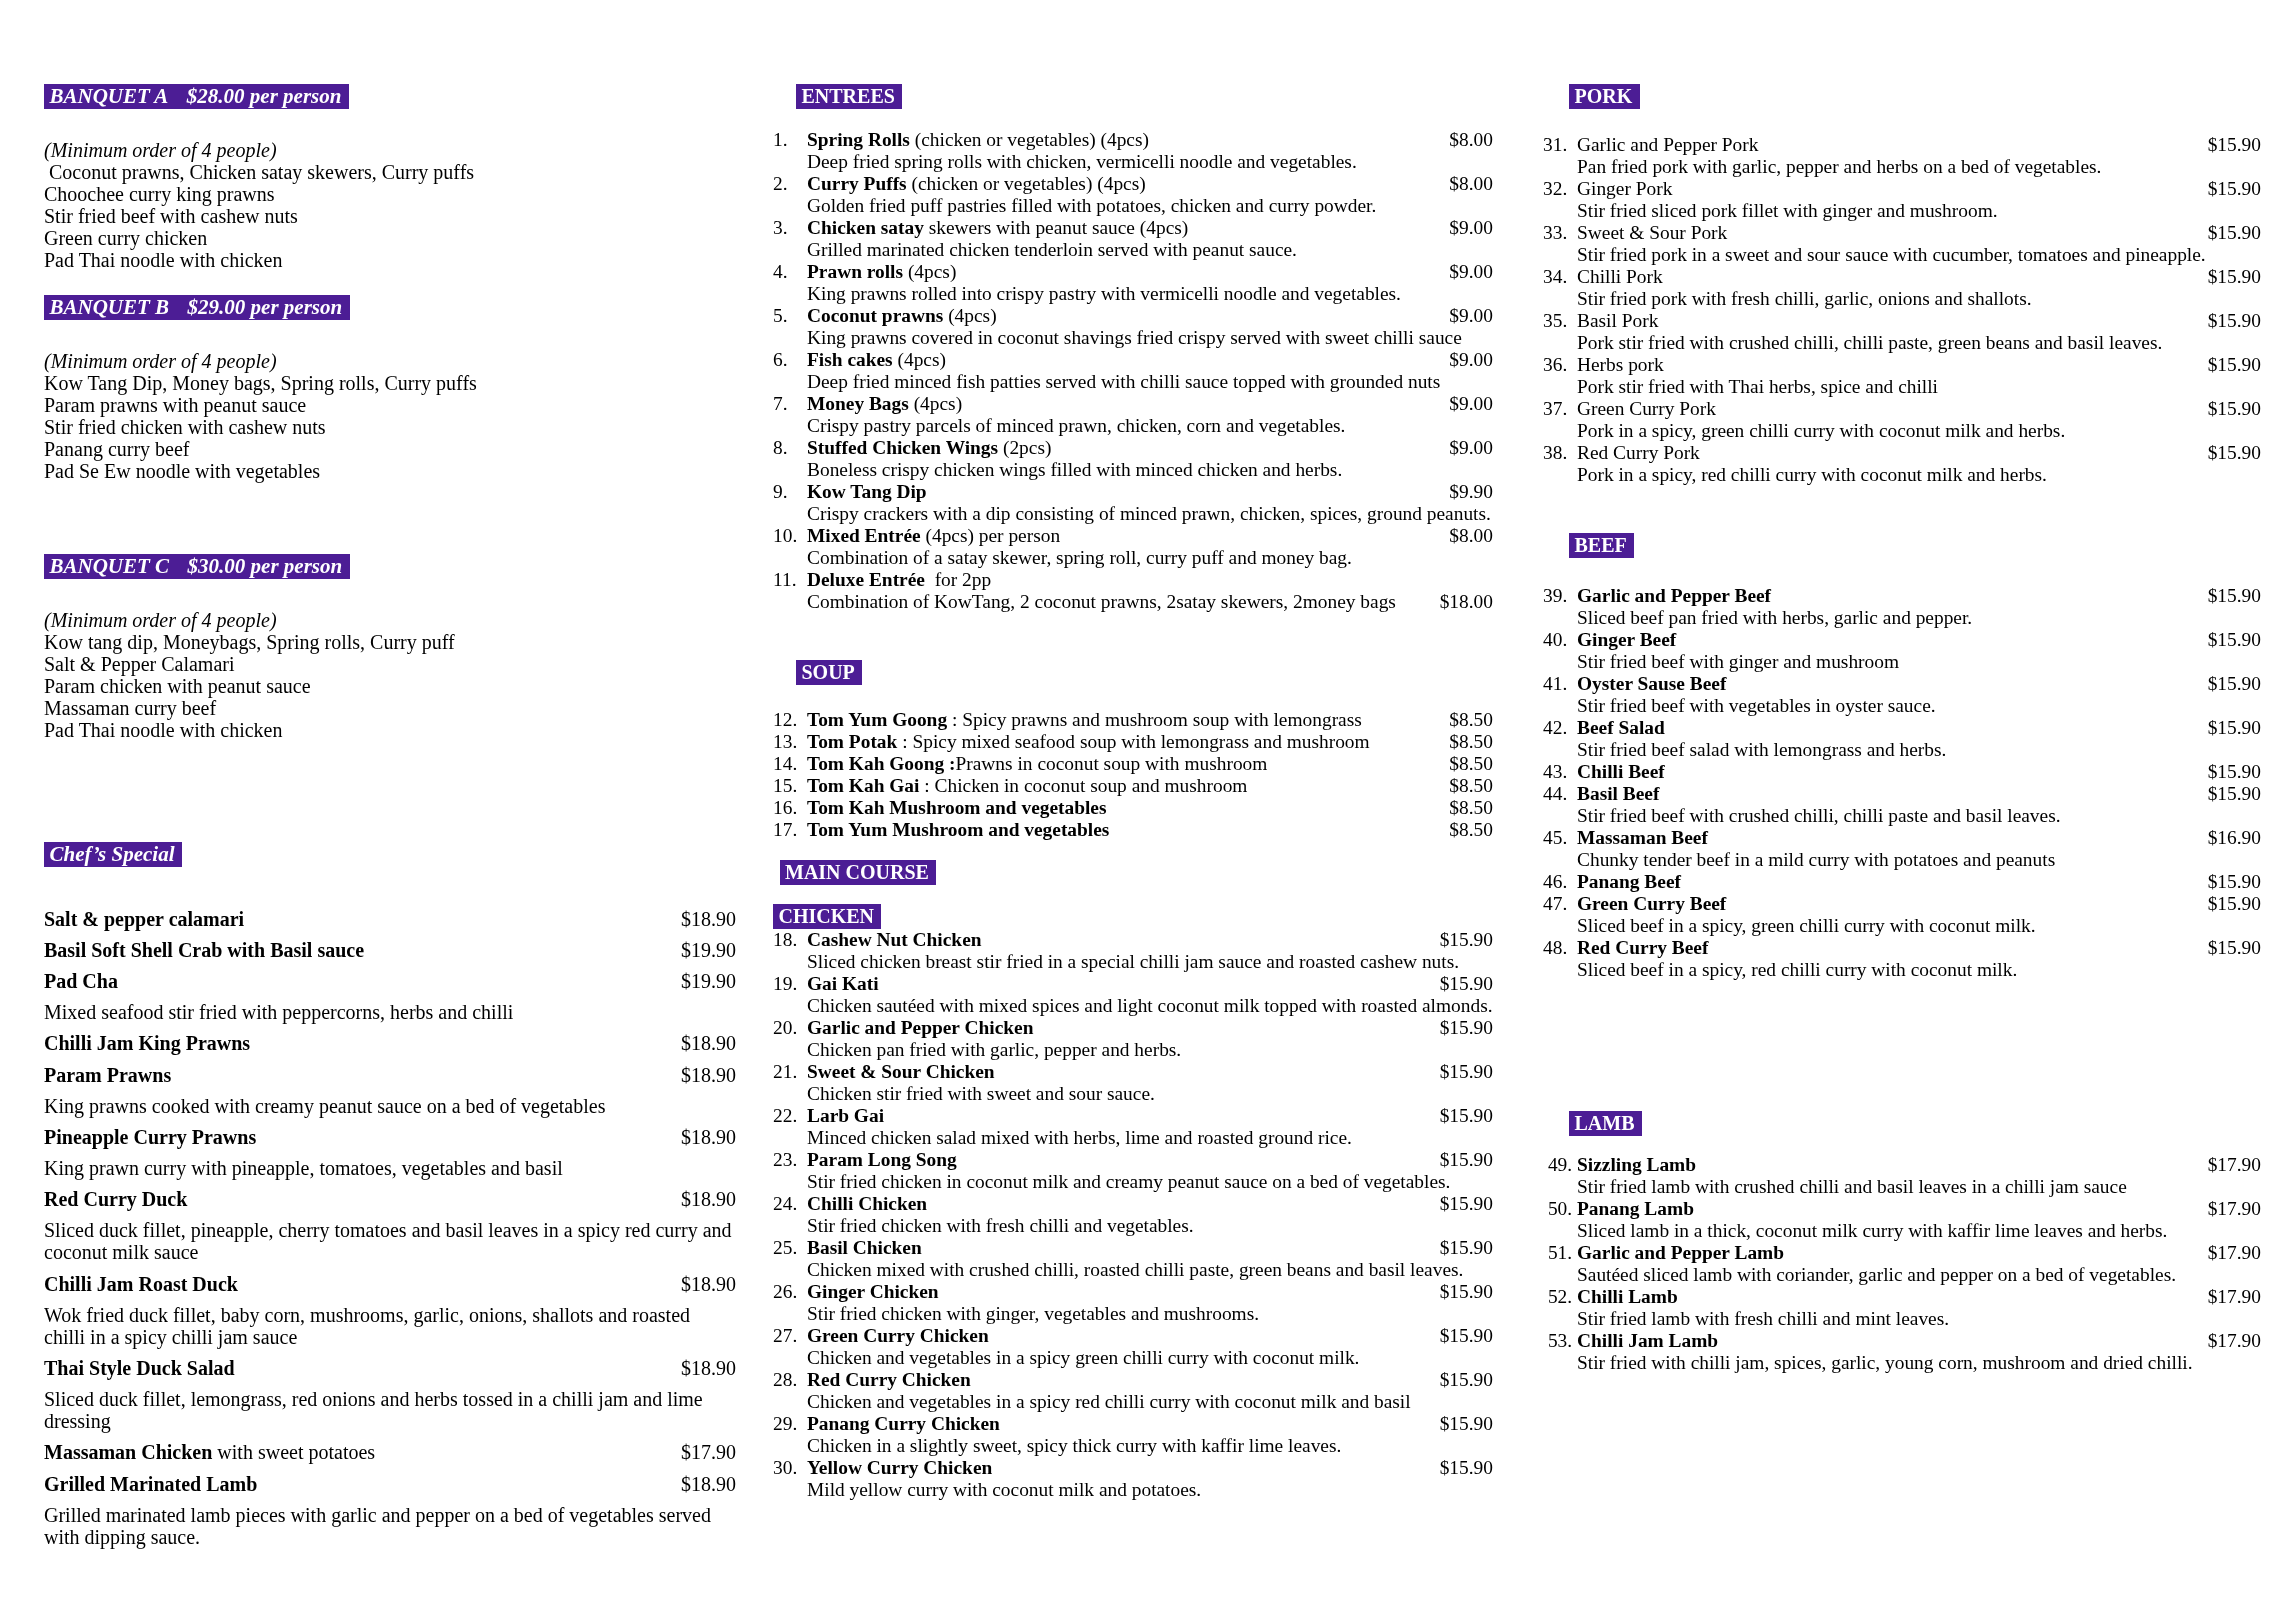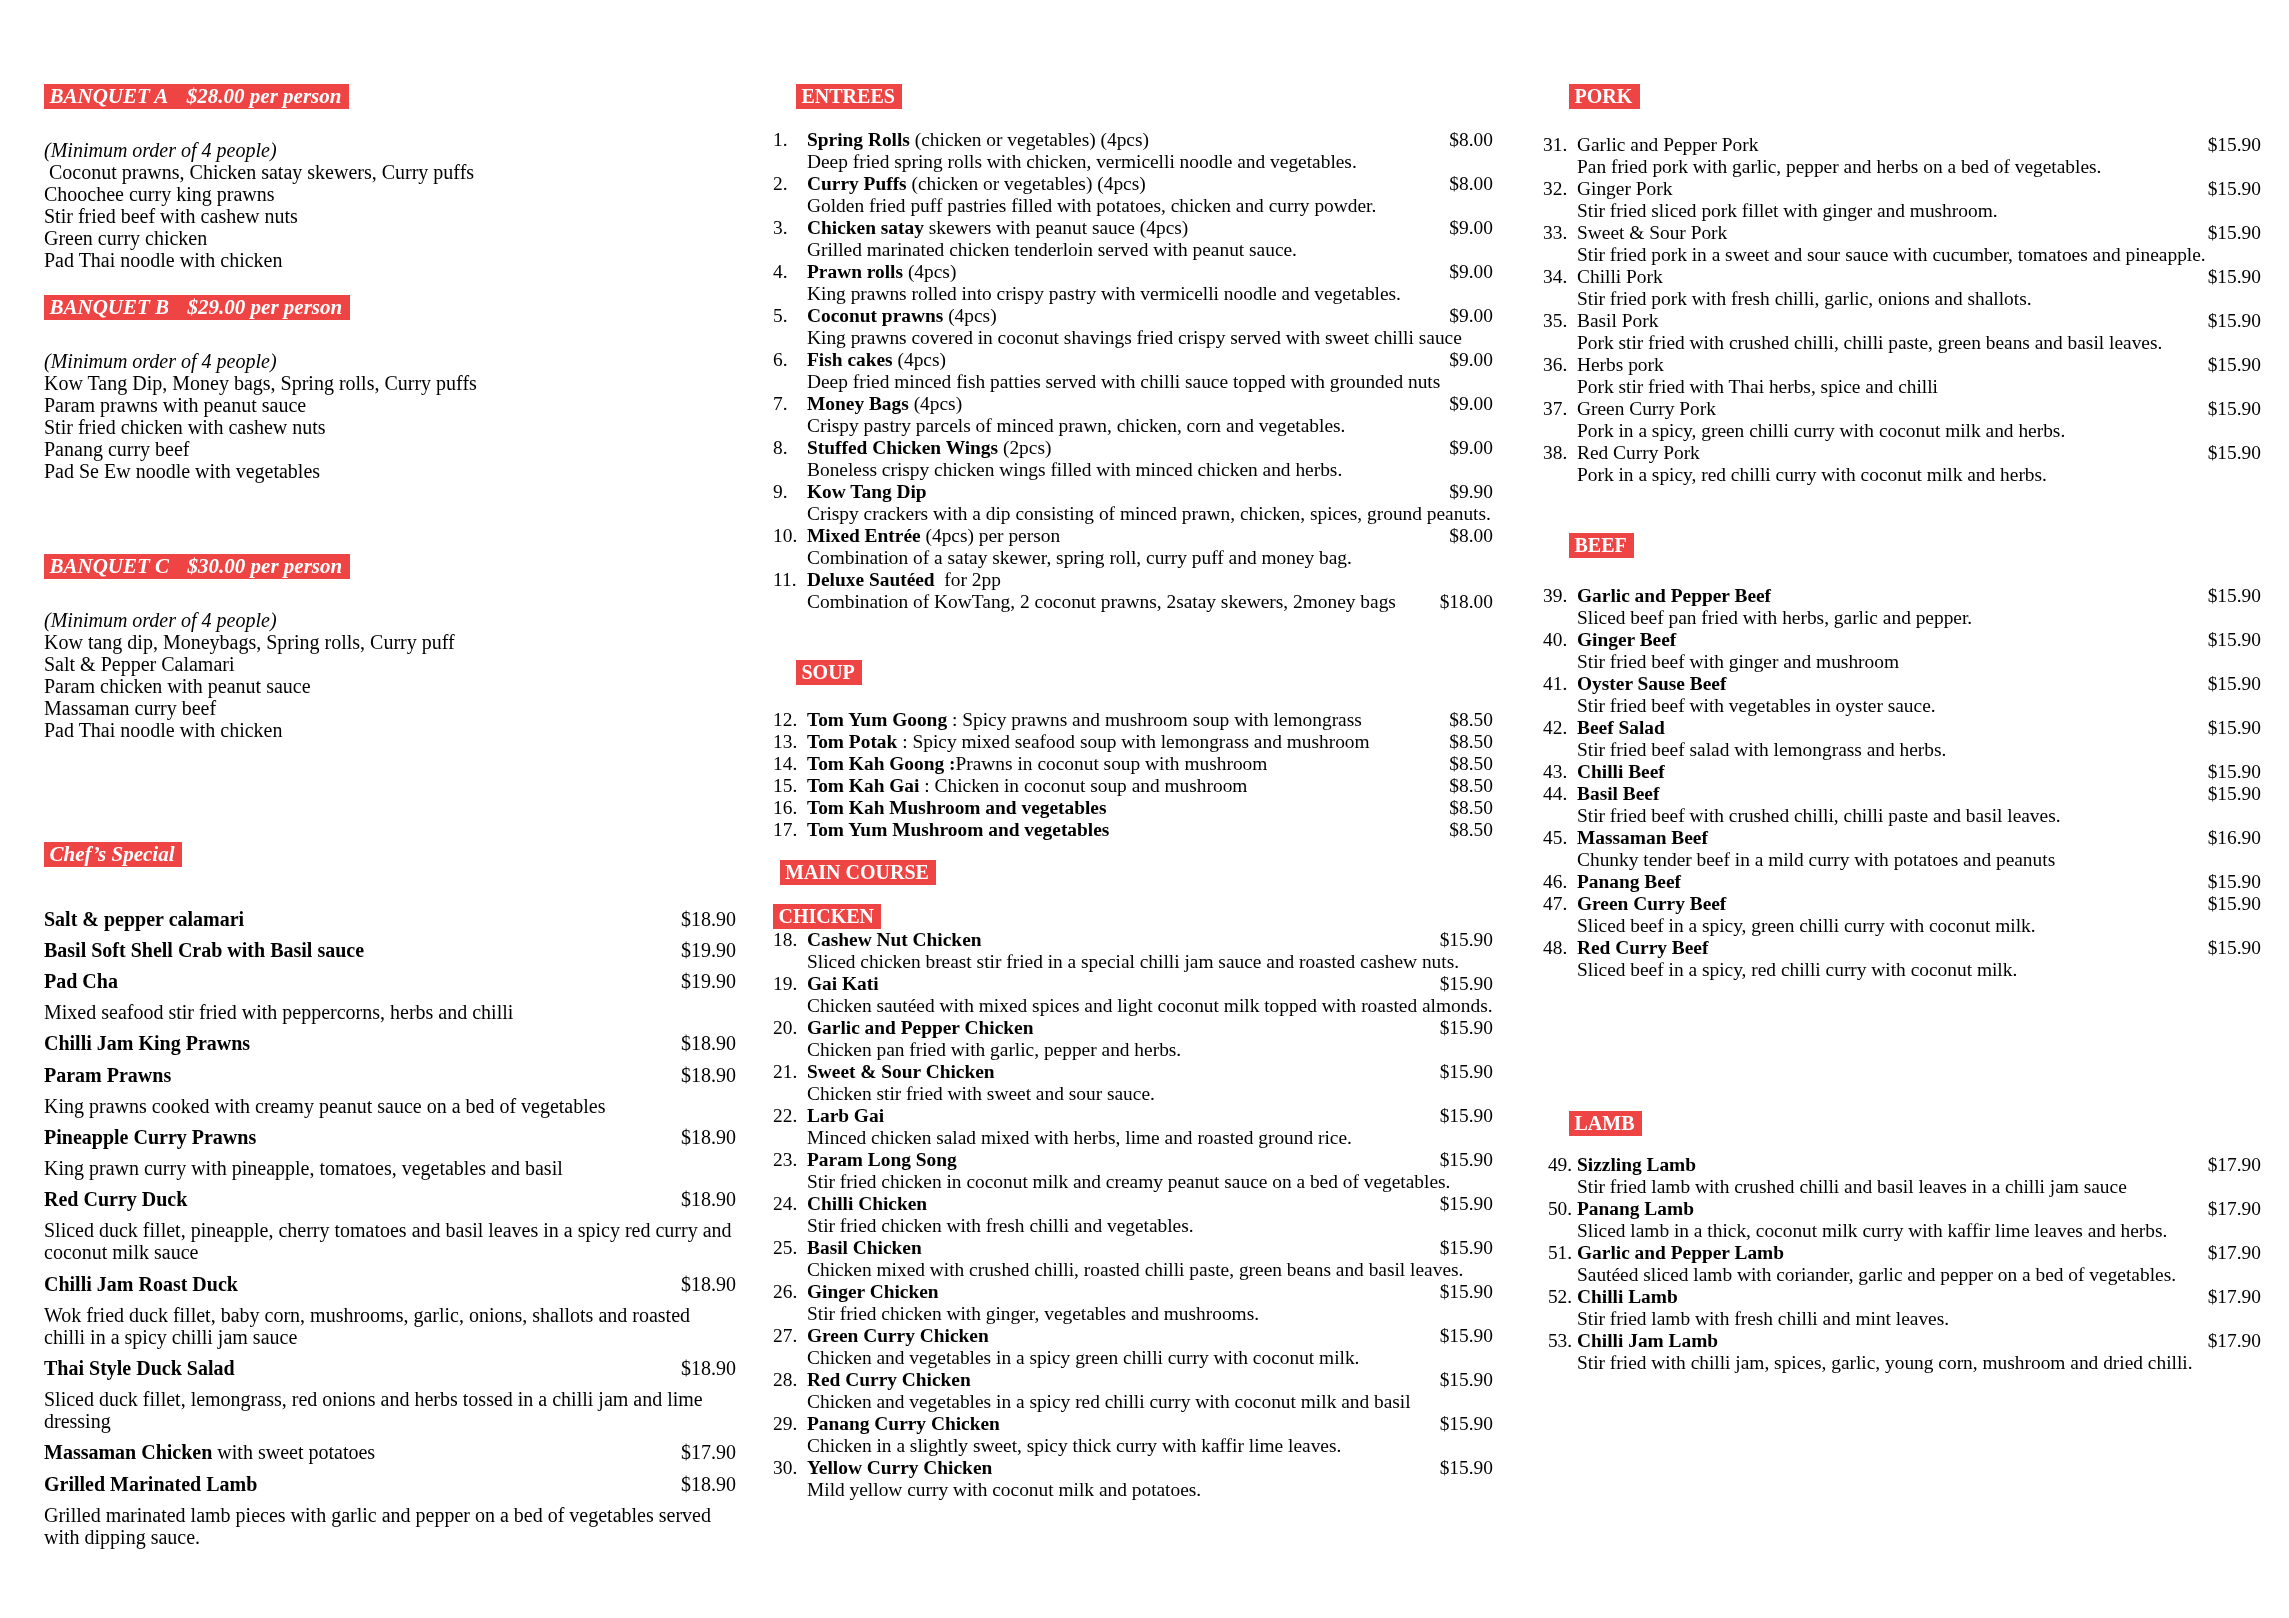--- a/index.html
+++ b/index.html
@@ -2,21 +2,21 @@
 <html style="font-size:14.8px"><head>
 <meta charset="utf-8">
 <style>
   html,body{margin:0;padding:0;}
   body{
     width:2290px;height:1619px;position:relative;background:#ffffff;color:#000000;
     font-family:"Liberation Serif","DejaVu Serif",serif;font-size:19.4px;line-height:22px;
   }
   .sec{position:absolute;}
   
-  .bar{display:inline-block;background:#ef4444;color:#fff;font-weight:bold;
+  .bar{display:inline-block;background:#4c1d95;color:#fff;font-weight:bold;
        padding:1.8px 7.4px 2.8px 5.5px;font-size:20px;line-height:20px;}
   .bar.italic{font-style:italic;font-size:21px;}
   .bar .gap{display:inline-block;width:18.5px;}
   
   .items{margin-top:20px;}
   .mi .row{display:flex;align-items:baseline;}
   .num{flex:0 0 34px;}
   .nm{white-space:pre-wrap;}
   .price{margin-left:auto;white-space:nowrap;padding-left:9.2px;}
   .desc{display:flex;padding-left:34px;}
@@ -278,21 +278,21 @@
           <span class="price">$8.00</span>
         </div>
         <div class="desc">
           <span class="desc-t">Combination of a satay skewer, spring roll, curry puff and money bag.</span>
         </div>
       </div>
 
       <div class="mi">
         <div class="row">
           <span class="num">11.</span>
-          <span class="nm"><b>Deluxe Sautéed</b><span>  for 2pp</span></span>
+          <span class="nm"><b>Deluxe Entrée</b><span>  for 2pp</span></span>
 
         </div>
         <div class="desc">
           <span class="desc-t">Combination of KowTang, 2 coconut prawns, 2satay skewers, 2money bags</span>
           <span class="price">$18.00</span>
         </div>
       </div>
     </div>
 </div>
 

